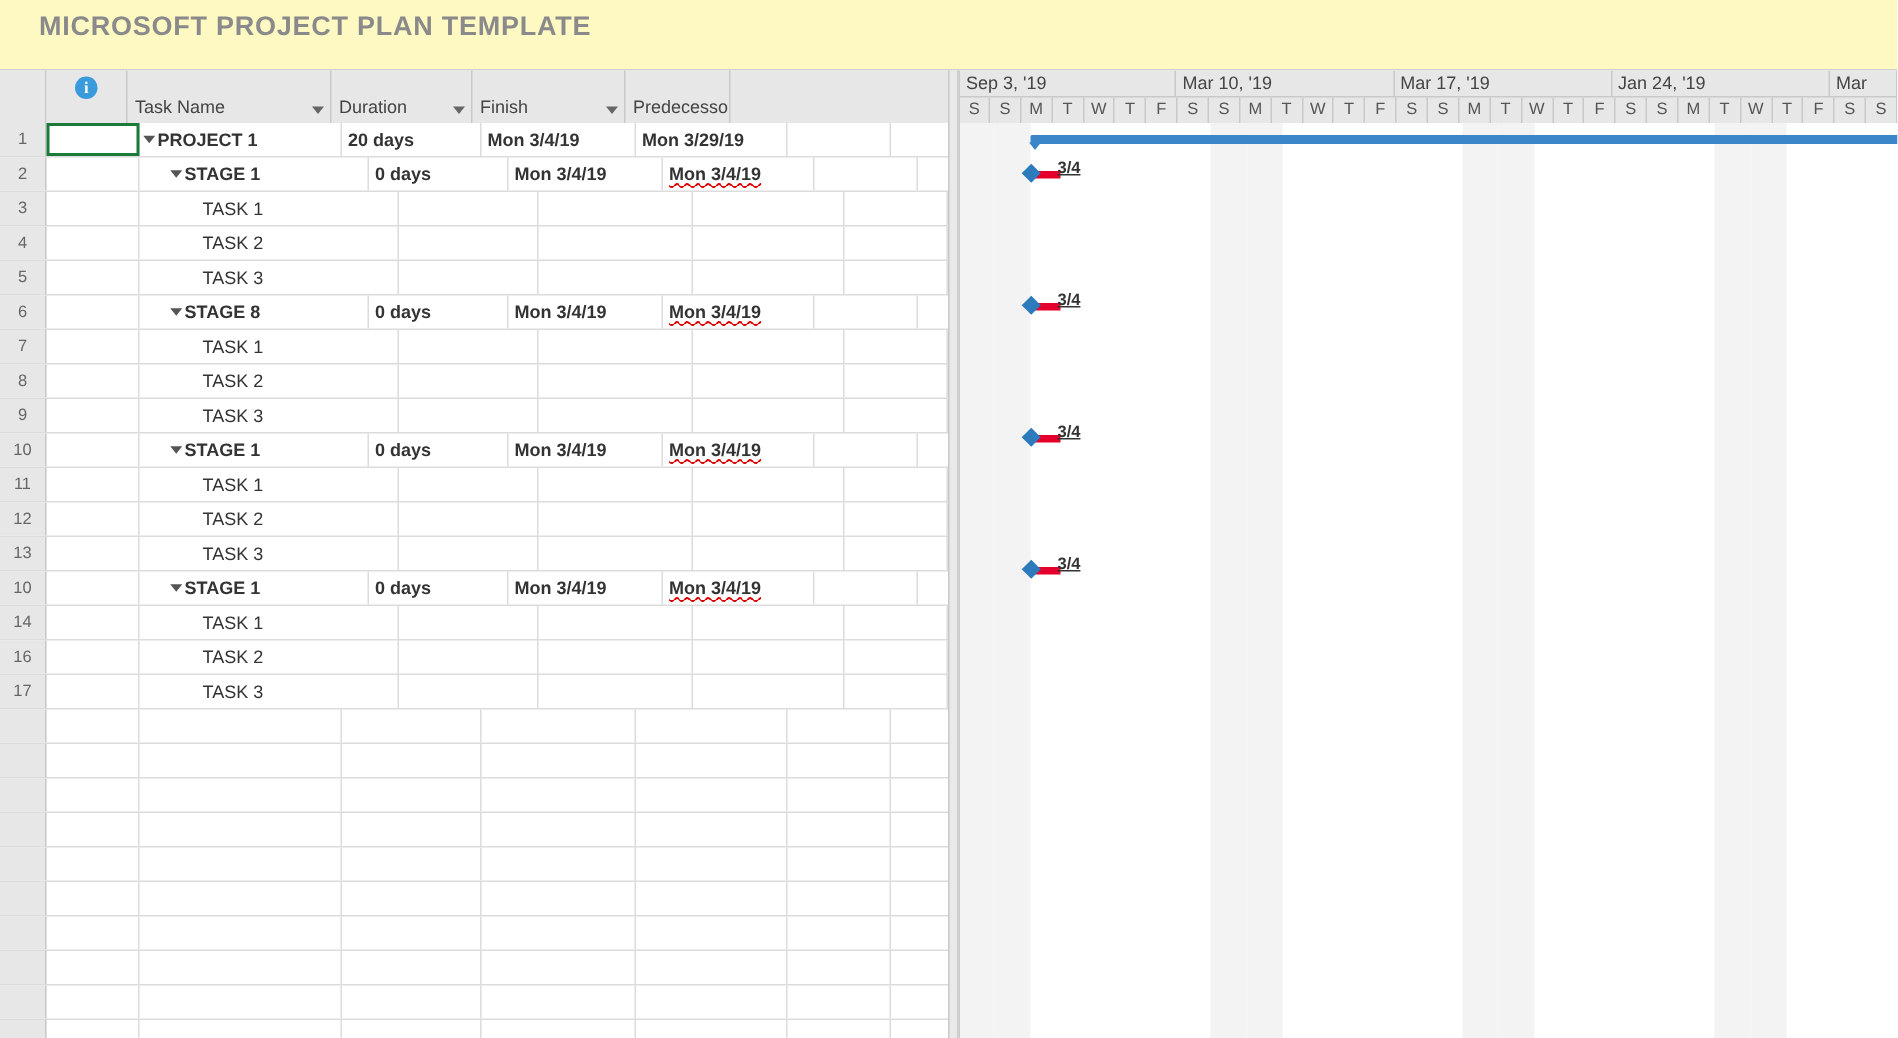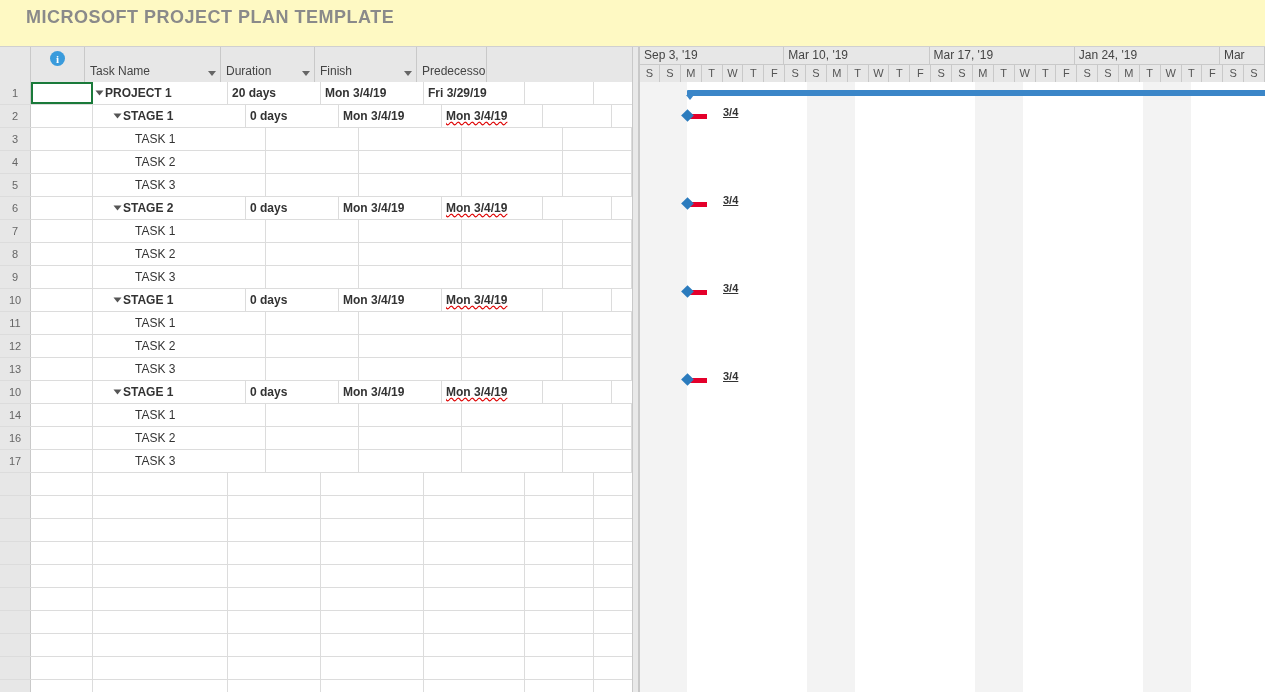--- a/index.html
+++ b/index.html
@@ -49,21 +49,21 @@
   .daycol{position:absolute;top:0;bottom:0;}
   .daycol.weekend{background:#f3f3f3;}
   .ganttrow{position:absolute;left:0;right:0;height:22px;}
   .summary-bar{position:absolute;top:8px;height:6px;background:#3b86c8;border-radius:1px;}
   .summary-bar::before,.summary-bar::after{content:"";position:absolute;top:5px;width:0;height:0;border-left:4px solid transparent;border-right:4px solid transparent;border-top:5px solid #3b86c8;}
   .summary-bar::before{left:-1px;}
   .summary-bar::after{right:-1px;}
   .milestone{position:absolute;top:7px;}
   .dia{width:9px;height:9px;background:#2b7bbd;transform:rotate(45deg);position:absolute;z-index:2;}
   .mlbar{position:absolute;left:6px;top:3px;height:5px;width:18px;background:#e4002b;}
-  .mlbl{position:absolute;left:40px;top:-5px;font-weight:700;text-decoration:underline;font-size:11px;}
+  .mlbl{position:absolute;left:22px;top:-5px;font-weight:700;text-decoration:underline;font-size:11px;}
 </style>
 </head>
 <body>
 <div class="page">
 
 <div class="title">MICROSOFT PROJECT PLAN TEMPLATE</div>
 
 <div class="workspace">
 
   <div class="left">
@@ -96,21 +96,21 @@
               <span class="tri"></span>
               <span>PROJECT 1</span>
             </div>
             <div class="cell cell-dur bold">
               <span>20 days</span>
             </div>
             <div class="cell cell-start bold">
               <span>Mon 3/4/19</span>
             </div>
             <div class="cell cell-finish bold">
-              <span>Fri 3/29/19</span>
+              <span>Mon 3/29/19</span>
             </div>
             <div class="cell cell-pred">
               <span></span>
             </div>
           </div>
           <div class="row">
             <div class="rownum">2</div>
             <div class="cell cell-info"></div>
             <div class="cell cell-task bold indent1">
               <span class="tri"></span>
@@ -184,21 +184,21 @@
             </div>
             <div class="cell cell-pred">
               <span></span>
             </div>
           </div>
           <div class="row">
             <div class="rownum">6</div>
             <div class="cell cell-info"></div>
             <div class="cell cell-task bold indent1">
               <span class="tri"></span>
-              <span>STAGE 2</span>
+              <span>STAGE 8</span>
             </div>
             <div class="cell cell-dur bold">
               <span>0 days</span>
             </div>
             <div class="cell cell-start bold">
               <span>Mon 3/4/19</span>
             </div>
             <div class="cell cell-finish bold">
               <span class="squiggle">Mon 3/4/19</span>
             </div>

